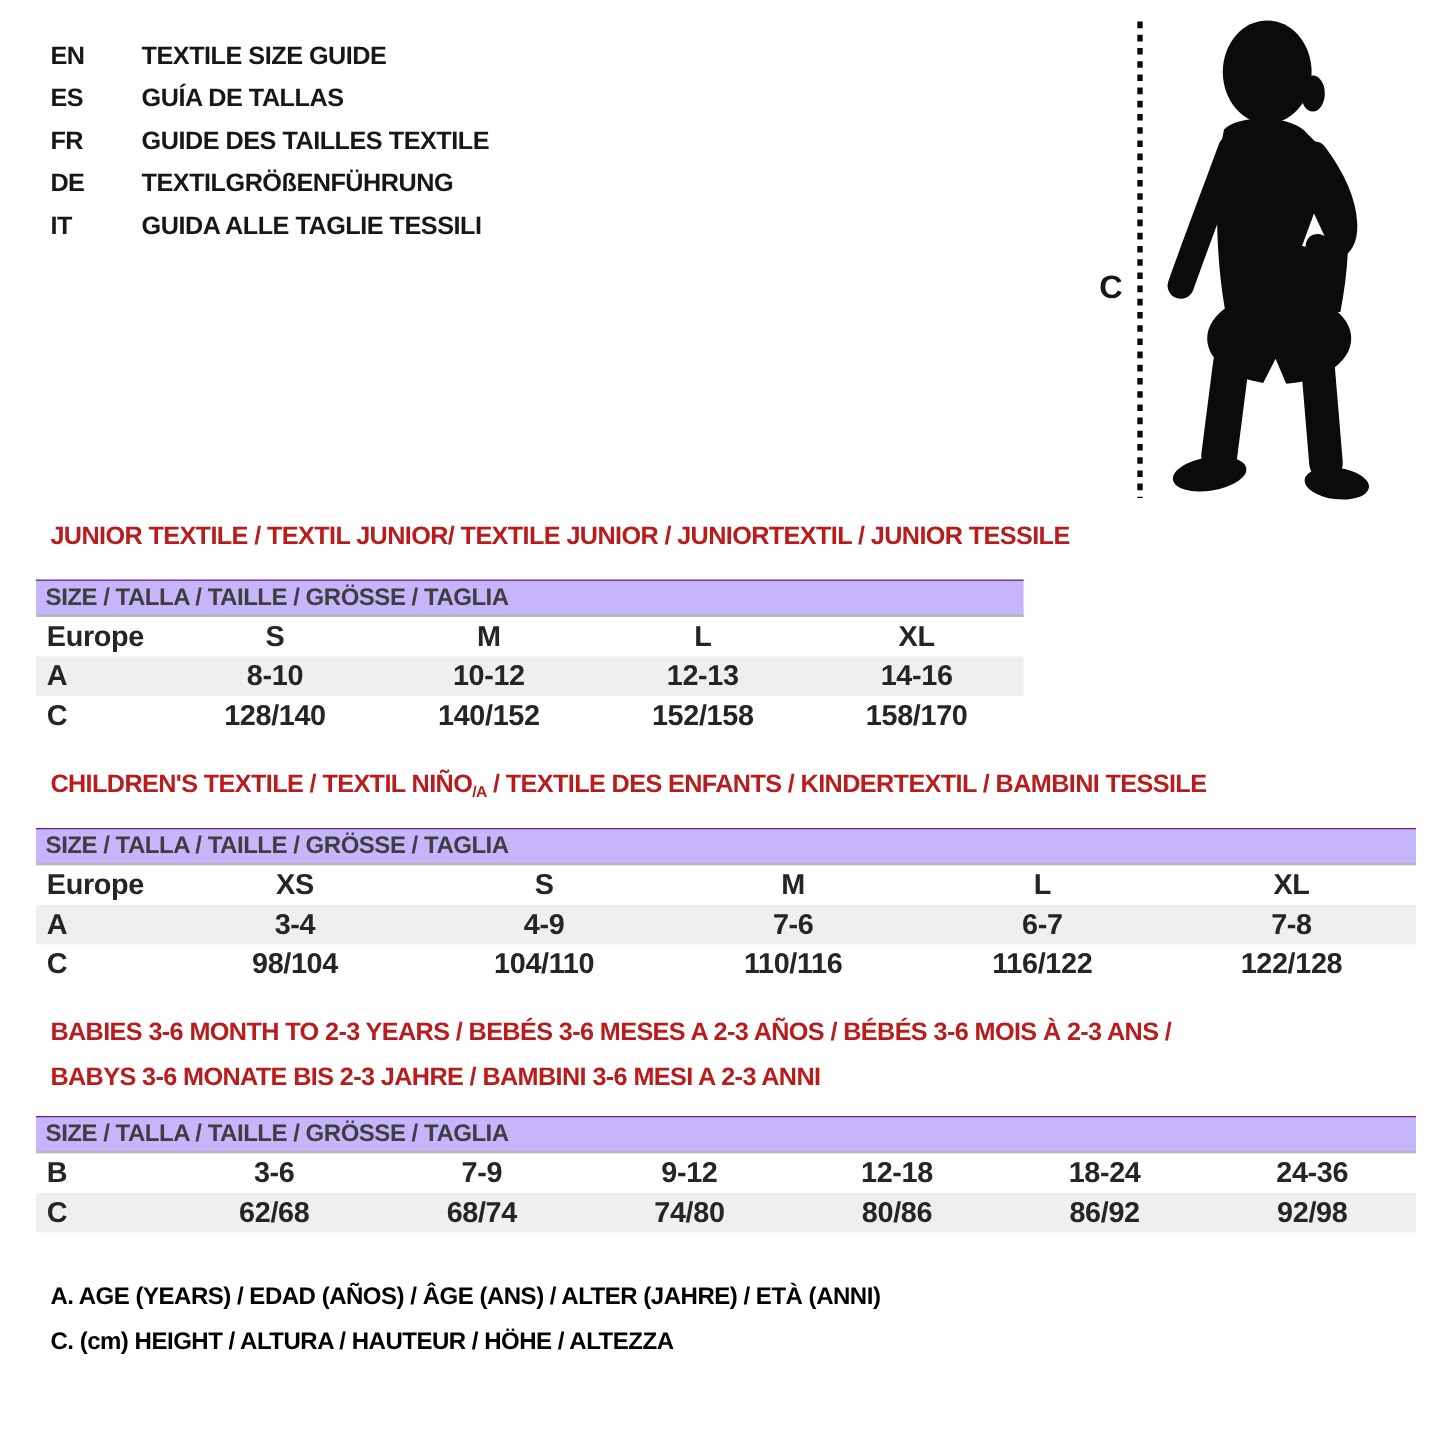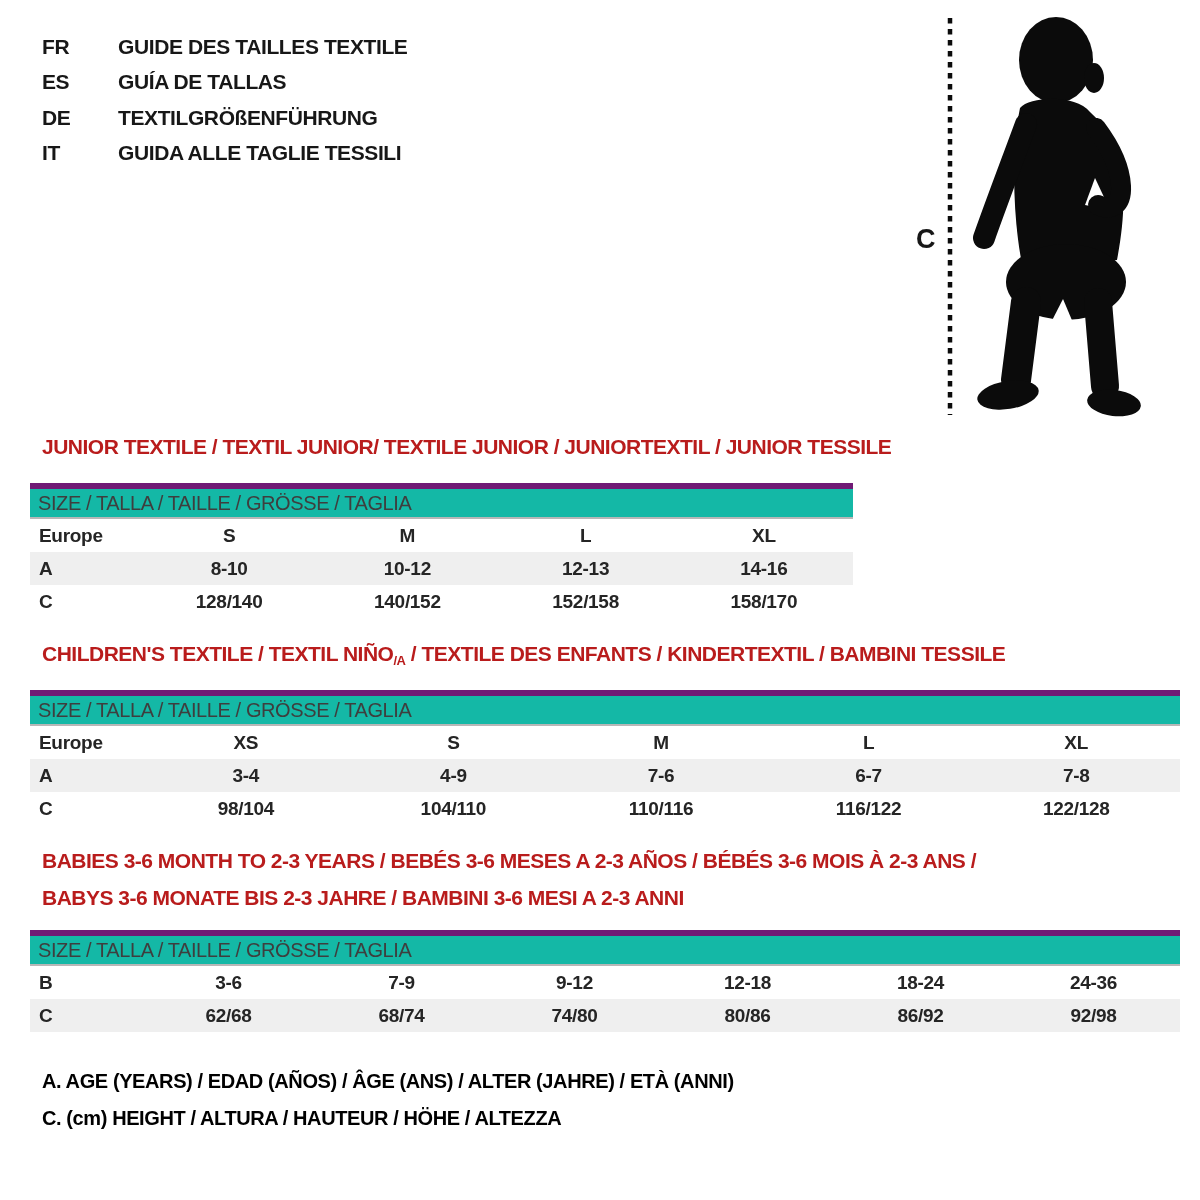--- a/index.html
+++ b/index.html
@@ -29,56 +29,60 @@
   .heading.babies   { top:843px; line-height:36.5px; }
   .subsz { font-size:13px; vertical-align:-4px; }
 
   
   .table { position:absolute; left:30px; }
   .table.junior   { top:483px; width:823px; }
   .table.children { top:690px; width:1150px; }
   .table.babies   { top:930px; width:1150px; }
 
   .size-bar {
-    height:28px; line-height:28px; background:#14b8a6;
-    border-top:6px solid #701a75; border-bottom:2px solid #b7b7b7;
-    padding-left:8px; font-size:20px; font-weight:400; letter-spacing:-0.4px; color:#3e3e3e;
+    height:28px; line-height:28px; background:#c4b5fd;
+    border-top:1px solid #701a75; border-bottom:2px solid #b7b7b7;
+    padding-left:8px; font-size:20px; font-weight:700; letter-spacing:-0.4px; color:#3e3e3e;
     white-space:nowrap;
   }
   .trow { display:grid; height:33px; align-items:center; }
   .cols5 { grid-template-columns:110px 1fr 1fr 1fr 1fr; }
   .cols6 { grid-template-columns:112px 1fr 1fr 1fr 1fr 1fr; }
   .cols7 { grid-template-columns:112px 1fr 1fr 1fr 1fr 1fr 1fr; }
   .trow.shade { background:#efefef; }
   .cell {
-    text-align:center; font-size:19px; font-weight:700; letter-spacing:-0.3px; color:#252525;
+    text-align:center; font-size:24px; font-weight:700; letter-spacing:-0.3px; color:#252525;
     white-space:nowrap;
   }
   .cell.label { text-align:left; padding-left:9px; }
 
   
   .legend { position:absolute; left:42px; top:1063px; }
   .legend-line {
     font-size:20px; font-weight:700; letter-spacing:-0.4px; color:#000000;
     line-height:36.5px; white-space:nowrap;
   }
 </style>
 </head>
 <body>
 
 <div class="canvas">
 
   <div class="lang-block">
     <div class="lang-row">
-      <span class="lang-code">FR</span>
-      <span class="lang-title">GUIDE DES TAILLES TEXTILE</span>
+      <span class="lang-code">EN</span>
+      <span class="lang-title">TEXTILE SIZE GUIDE</span>
     </div>
     <div class="lang-row">
       <span class="lang-code">ES</span>
       <span class="lang-title">GUÍA DE TALLAS</span>
+    </div>
+    <div class="lang-row">
+      <span class="lang-code">FR</span>
+      <span class="lang-title">GUIDE DES TAILLES TEXTILE</span>
     </div>
     <div class="lang-row">
       <span class="lang-code">DE</span>
       <span class="lang-title">TEXTILGRÖßENFÜHRUNG</span>
     </div>
     <div class="lang-row">
       <span class="lang-code">IT</span>
       <span class="lang-title">GUIDA ALLE TAGLIE TESSILI</span>
     </div>
   </div>

